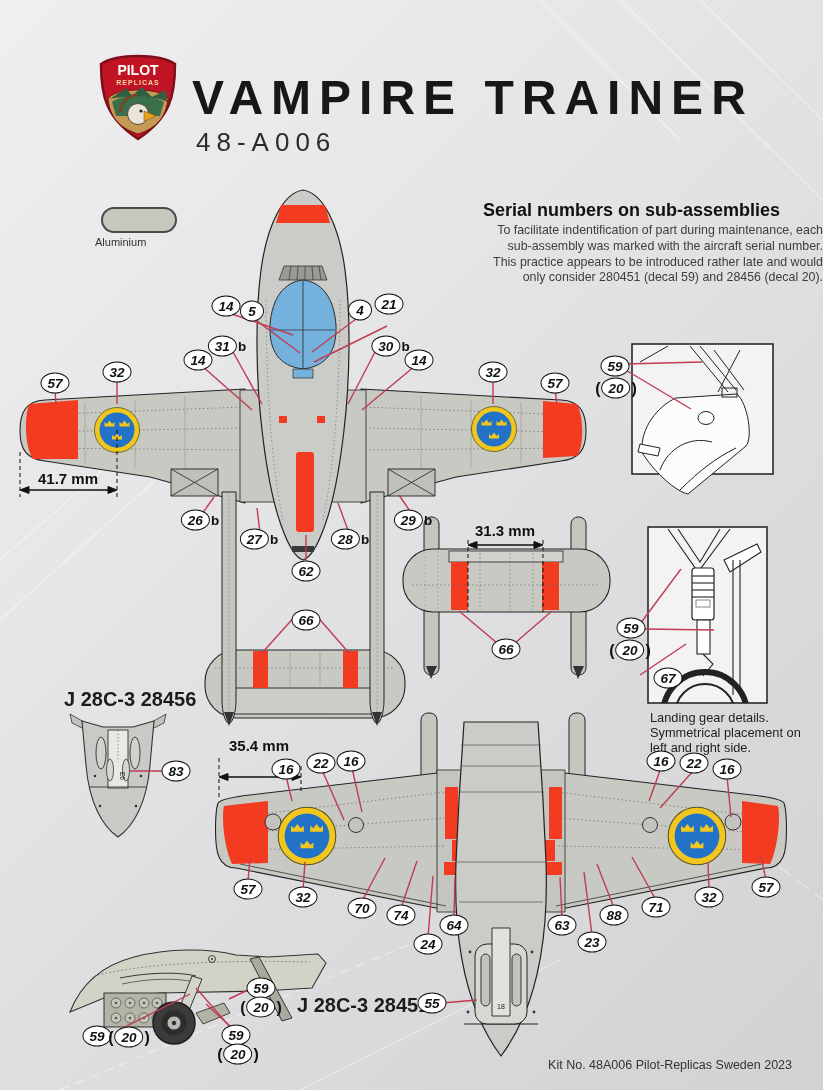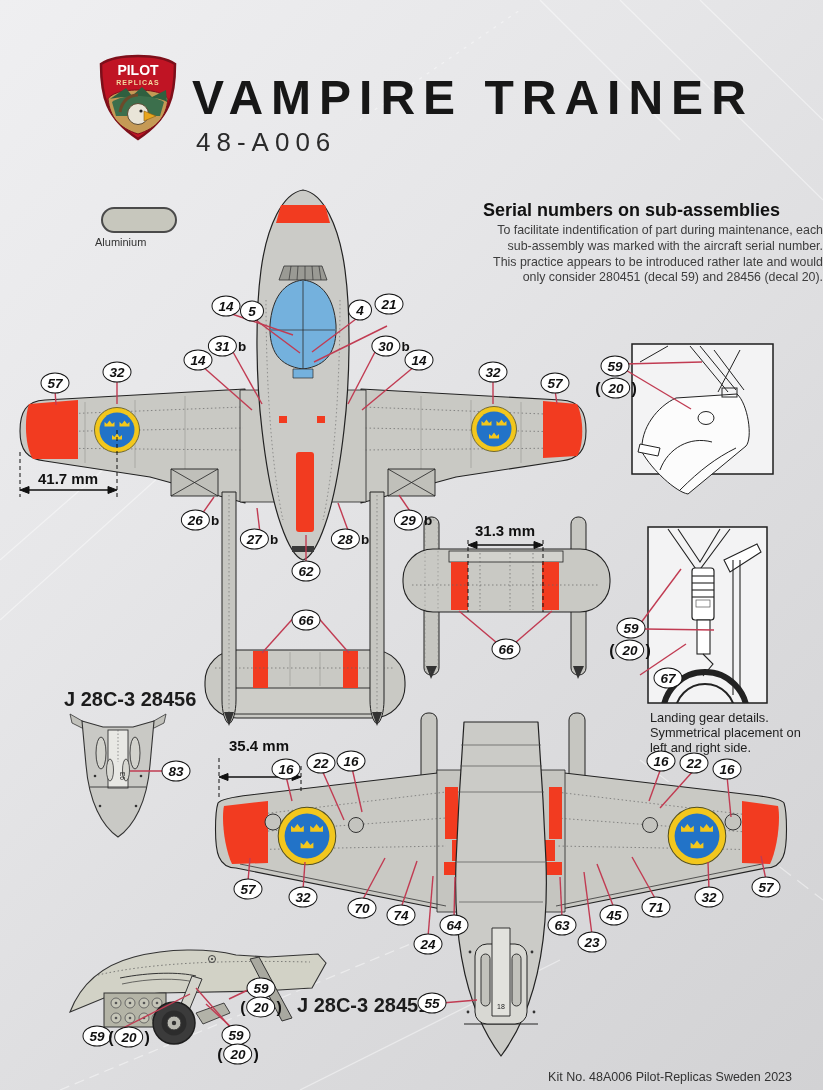--- a/index.html
+++ b/index.html
@@ -19,21 +19,21 @@
   .caption{font-size:12.8px;line-height:1.18;color:#1e1e1e;font-weight:500;}
   #cap-door{left:632px;top:478px;width:192px;}
   #cap-gear{left:650px;top:710px;width:168px;}
   .acft-label{font-size:20px;font-weight:bold;color:#1c1c1c;white-space:nowrap;}
   #lbl-28456{left:64px;top:688px;}
   #lbl-28451{left:297px;top:994px;}
   .dim{font-size:15px;font-weight:bold;color:#111;text-align:center;white-space:nowrap;}
   #dim1{left:28px;top:470px;width:80px;}
   #dim2{left:465px;top:522px;width:80px;}
   #dim3{left:216px;top:737px;width:86px;}
-  #kitnote{right:31px;top:1058px;font-size:12.5px;color:#333;margin-top:12px;}
+  #kitnote{right:31px;top:1058px;font-size:12.5px;color:#333;}
   
   #callouts-layer{position:absolute;left:0;top:0;width:100%;height:100%;z-index:5;}
   .callout{position:absolute;display:flex;align-items:center;transform:translate(-50%,-50%);}
   .callout .oval{min-width:29px;height:21px;padding:0 3px;border:1.7px solid #141414;border-radius:50%;
     background:#fff;display:flex;align-items:center;justify-content:center;
     font-weight:bold;font-size:13.5px;color:#111;box-sizing:border-box;line-height:1;font-style:italic;}
   .callout.single .oval{min-width:24px;}
   .callout .suffix{font-weight:bold;font-size:13.5px;margin-left:1px;color:#111;}
   .callout .paren{font-weight:bold;font-size:16px;color:#111;margin:0 1px;}
 </style>
@@ -568,21 +568,21 @@
       <div class="callout" style="left: 454px; top: 925px;">
         <span class="oval">64</span>
       </div>
       <div class="callout" style="left: 562px; top: 925px;">
         <span class="oval">63</span>
       </div>
       <div class="callout" style="left: 592px; top: 942px;">
         <span class="oval">23</span>
       </div>
       <div class="callout" style="left: 614px; top: 915px;">
-        <span class="oval">45</span>
+        <span class="oval">88</span>
       </div>
       <div class="callout" style="left: 656px; top: 907px;">
         <span class="oval">71</span>
       </div>
       <div class="callout" style="left: 709px; top: 897px;">
         <span class="oval">32</span>
       </div>
       <div class="callout" style="left: 766px; top: 887px;">
         <span class="oval">57</span>
       </div>

